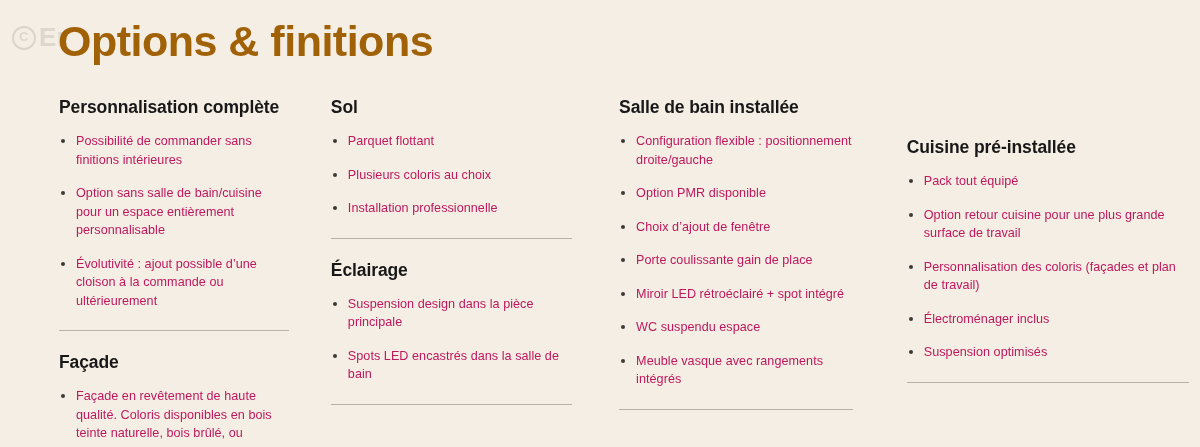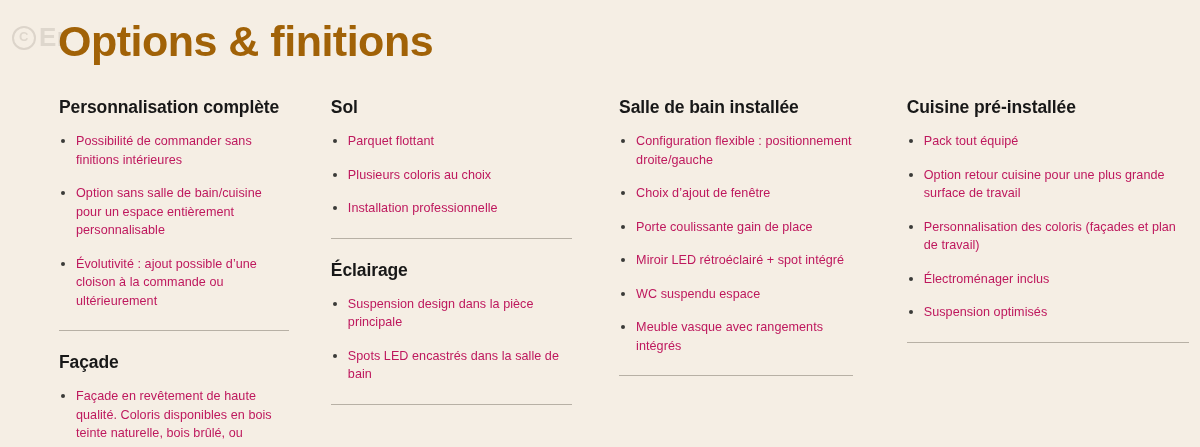--- a/index.html
+++ b/index.html
@@ -76,21 +76,21 @@
     align-items: flex-start;
     gap: 16px;
   }
 
   .column {
     box-sizing: border-box;
   }
   .col-1 { width: 318px; padding-left: 59px; padding-right: 18px; }
   .col-2 { width: 277px; padding-left: 8px;  padding-right: 16px; }
   .col-3 { width: 275px; padding-left: 15px; padding-right: 15px; }
-  .col-4 { width: 330px; padding-left: 23px; padding-right: 11px; }
+  .col-4 { width: 330px; padding-left: 23px; padding-right: 11px; margin-top: 40px; }
 
   .section-title {
     margin: 0 0 14px 0;
     font-size: 17.5px;
     line-height: 22px;
     font-weight: 700;
     letter-spacing: -0.1px;
     color: #181818;
   }
   .section + .section .section-title {
@@ -182,20 +182,21 @@
         </ul>
         <hr class="divider">
       </div>
     </div>
 
     <div class="column col-3">
       <div class="section">
         <h2 class="section-title">Salle de bain installée</h2>
         <ul class="bullets">
           <li>Configuration flexible : positionnement droite/gauche</li>
+          <li>Option PMR disponible</li>
           <li>Choix d’ajout de fenêtre</li>
           <li>Porte coulissante gain de place</li>
           <li>Miroir LED rétroéclairé + spot intégré</li>
           <li>WC suspendu espace</li>
           <li>Meuble vasque avec rangements intégrés</li>
         </ul>
         <hr class="divider">
       </div>
     </div>
 

